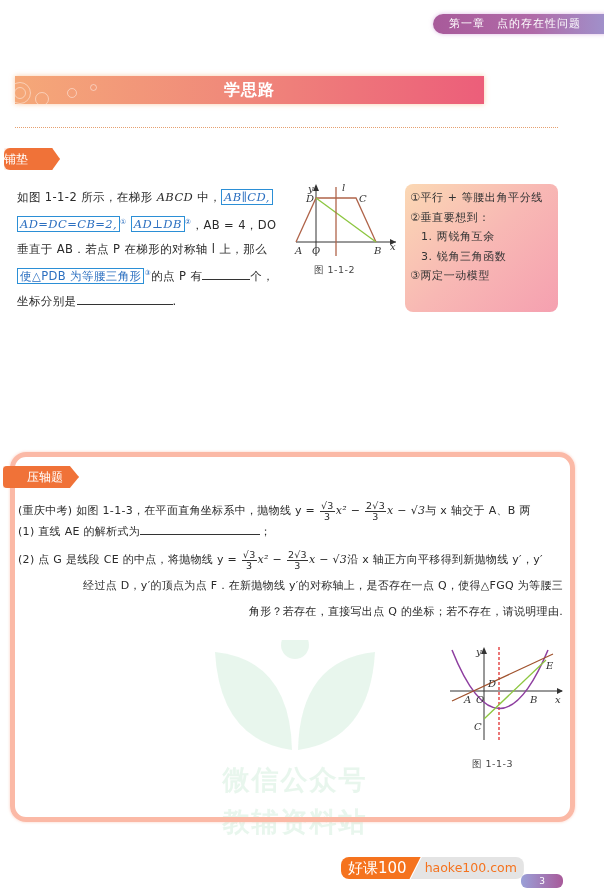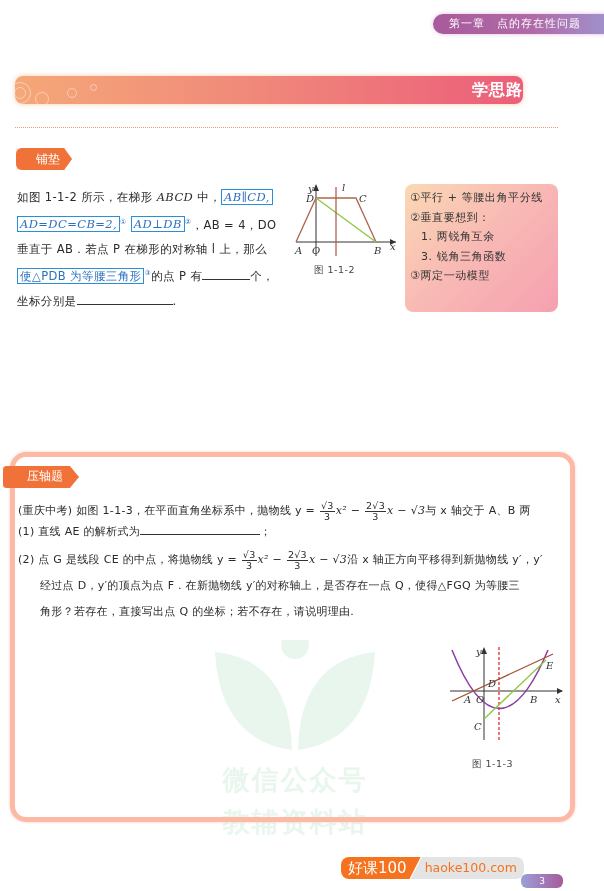--- a/index.html
+++ b/index.html
@@ -9,42 +9,42 @@
   .chapter-tab {
     position: absolute; left: 433px; top: 14px; width: 200px; height: 20px;
     border-radius: 10px 0 0 10px;
     background: linear-gradient(90deg, #a85a9a 0%, #b06aa8 50%, #9aa0d8 100%);
     box-shadow: 0 0 4px rgba(200,140,210,0.6);
     color: #fff; font-size: 11px; line-height: 20px; padding-left: 16px; letter-spacing: 1px;
   }
   .chapter-tab span { margin-right: 12px; }
 
   .banner {
-    position: absolute; left: 15px; top: 76px; width: 508px; height: 28px;
-    border-radius: 8px;
+    position: absolute; left: 15px; top: 76px; width: 469px; height: 28px;
+    border-radius: 0;
     background: linear-gradient(90deg, #f5a878 0%, #f08a7a 45%, #ec5e7a 100%);
     box-shadow: 0 0 5px rgba(245,170,110,0.6);
-    color: #fff; font-size: 16px; font-weight: bold; text-align: right; line-height: 28px; letter-spacing: 1px;
+    color: #fff; font-size: 16px; font-weight: bold; text-align: center; line-height: 28px; letter-spacing: 1px;
     overflow: hidden;
   }
   .swirl { position: absolute; border-radius: 50%; border: 1.5px solid rgba(255,255,255,0.45); }
 
   .dotted-line {
     position: absolute; left: 15px; top: 127px; width: 543px; height: 0;
     border-top: 1px dotted #e6a070;
   }
 
   .section-tag {
     position: absolute; height: 22px; color: #fff; font-size: 12px; line-height: 22px;
     background: #f07238; box-shadow: 0 0 4px rgba(240,114,56,0.5);
   }
-  .tag-pudian { left: 16px; top: 148px; width: 56px; padding-left: 20px; border-radius: 6px 0 0 6px;
+  .tag-pudian { left: 4px; top: 148px; width: 56px; padding-left: 0; border-radius: 6px 0 0 6px;
     clip-path: polygon(0 0, 86% 0, 100% 50%, 86% 100%, 0 100%); }
   .tag-yazhou { left: 3px; top: 466px; width: 76px; padding-left: 24px; border-radius: 4px 0 0 4px;
-    clip-path: polygon(0 0, 88% 0, 100% 50%, 88% 100%, 0 100%); font-family: Liberation Mono, monospace; }
+    clip-path: polygon(0 0, 88% 0, 100% 50%, 88% 100%, 0 100%); }
 
   .problem1 { position: absolute; left: 17px; top: 185px; width: 275px; font-size: 11.5px; line-height: 24.5px; letter-spacing: 0.4px; }
   .boxed { border: 1px solid #2b8fd6; color: #2b6fc0; padding: 0 2px; }
   .it { font-family: "DejaVu Serif", "Liberation Serif", serif; font-style: italic; }
   sup.mark { font-size: 7px; color: #2b6fc0; vertical-align: super; }
   .blank { display: inline-block; border-bottom: 1px solid #333; height: 12px; vertical-align: baseline; }
 
   .fig112 { position: absolute; left: 292px; top: 180px; width: 110px; height: 100px; }
   .fig-caption { position: absolute; font-size: 9.5px; color: #444; letter-spacing: 0.5px; }
 
@@ -59,21 +59,21 @@
     position: absolute; left: 10px; top: 452px; width: 565px; height: 370px;
     border: 5px solid #fbb9a6; border-radius: 16px;
     box-shadow: 0 0 3px rgba(251,185,166,0.7);
   }
 
   .problem2 { position: absolute; left: 18px; top: 499px; width: 545px; font-size: 11px; line-height: 23px; letter-spacing: 0.3px; }
   .problem2 p { margin: 0; }
   .frac { display: inline-block; vertical-align: middle; text-align: center; font-size: 9.5px; line-height: 10px; margin: 0 1px; }
   .frac .num { display: block; border-bottom: 1px solid #333; padding: 0 1px; }
   .frac .den { display: block; }
-  .indent { padding-left: 22px; }
+  .indent { padding-left: 22px; text-align: right; }
 
   .fig113 { position: absolute; left: 446px; top: 645px; width: 120px; height: 115px; }
 
   .watermark { position: absolute; left: 210px; top: 640px; width: 170px; height: 200px; pointer-events: none; }
   .wm-text { position: absolute; left: 0; width: 170px; text-align: center; font-size: 27px; font-weight: bold; color: rgba(150,215,175,0.22); letter-spacing: 2px; }
 
   .site-badge { position: absolute; left: 511px; top: 857px; height: 22px; display: flex; align-items: stretch; }
   .site-badge .left { background: #f5731e; color: #fff; font-size: 15px; line-height: 22px; padding: 0 14px 16px 7px; border-radius: 8px 0 0 8px;
     clip-path: polygon(0 0, 100% 0, 86% 100%, 0 100%); }
   .site-badge .right { background: #e4e4e4; color: #f5731e; font-size: 12.5px; line-height: 22px; padding: 0 7px 0 14px; margin-left: -10px; border-radius: 0 8px 8px 0;

